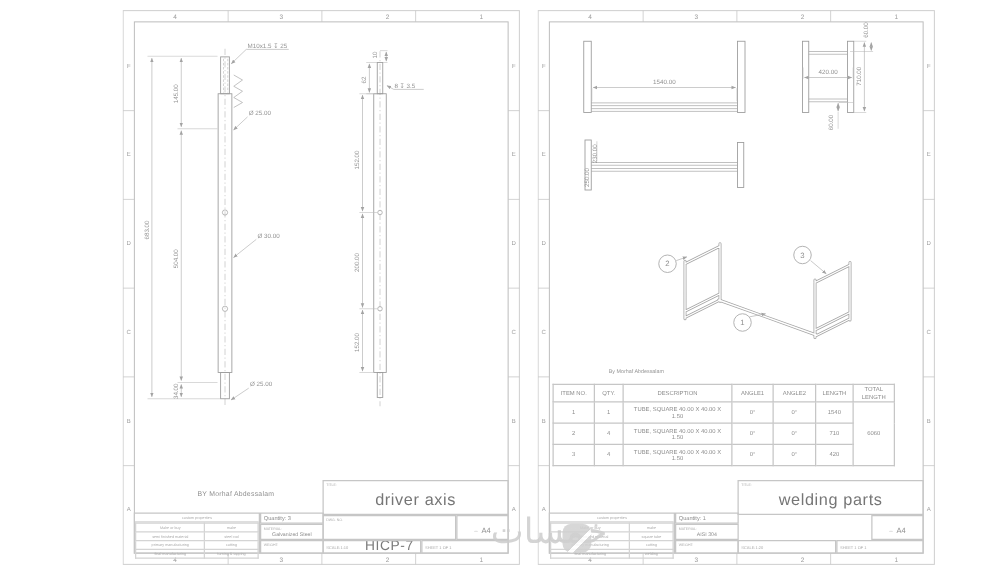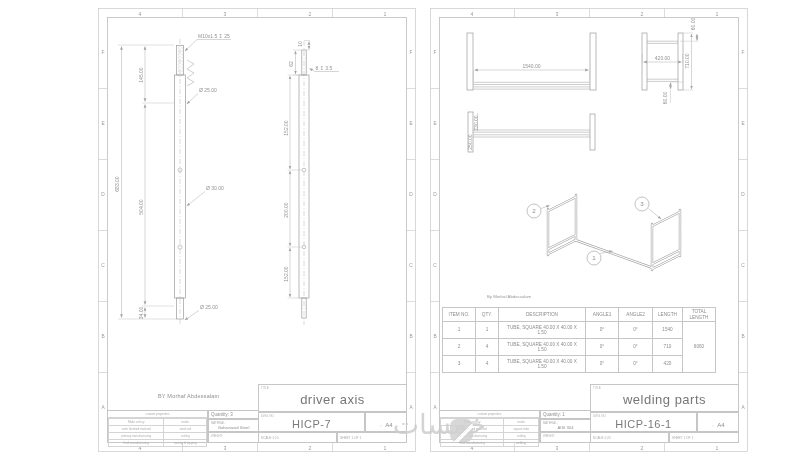--- a/index.html
+++ b/index.html
@@ -32,21 +32,21 @@
   .ph{font-size:3px;color:#ababab;text-align:center;height:6px;line-height:6px;border-bottom:1px solid #d4d4d4;}
   .pt{width:100%;border-collapse:collapse;}
   .pt td{border:1px solid #d4d4d4;font-size:3px;color:#ababab;text-align:center;height:6px;line-height:1;padding:0;}
   .c-qty{left:101px;top:26px;width:51px;height:9px;font-size:4.5px;line-height:8px;padding-left:2px;color:#8f8f8f;}
   .c-mat{left:101px;top:35px;width:51px;height:13px;}
   .c-mat .val{display:block;font-size:4.2px;text-align:center;color:#8f8f8f;}
   .c-wt{left:101px;top:48px;width:51px;height:11px;}
   .c-title{left:151px;top:0;width:149px;height:28px;}
   .c-title .big{font-size:13px;color:#767676;text-align:center;margin-top:2px;letter-spacing:.5px;}
   .c-dwg{left:151px;top:28px;width:107px;height:20px;}
-  .c-dwg .big2{font-size:11px;color:#7a7a7a;text-align:center;margin-top:0px;letter-spacing:.5px;}
+  .c-dwg .big2{font-size:11px;color:#7a7a7a;text-align:center;margin-top:13px;letter-spacing:.5px;}
   .c-size{left:258px;top:28px;width:42px;height:20px;text-align:center;}
   .proj{font-size:4px;color:#b5b5b5;display:inline-block;margin-top:8px;}
   .a4{font-size:6px;color:#8f8f8f;display:inline-block;margin-left:3px;margin-top:8px;}
   .c-scale{left:151px;top:48px;width:79px;height:11px;font-size:3.2px;color:#a9a9a9;line-height:10px;padding-left:2px;}
   .c-sheetno{left:230px;top:48px;width:70px;height:11px;font-size:3.2px;color:#a9a9a9;line-height:10px;padding-left:2px;}
   
   .wm{position:absolute;left:326px;top:408px;width:160px;font-family:"DejaVu Sans",sans-serif;
       font-size:28px;color:#cdcdcd;opacity:.85;z-index:6;direction:rtl;}
   .wm-logo{position:absolute;left:450px;top:419px;width:23px;height:23px;border-radius:7px;z-index:6;opacity:.85;
       background:linear-gradient(135deg,#d0d0d0 58%,#ffffff 58%,#ffffff 68%,#d0d0d0 68%);}
@@ -408,24 +408,20 @@
         <span class="lbl">MATERIAL:</span>
         <span class="val">AISI 304</span>
       </div>
       <div class="cell c-wt">
         <span class="lbl">WEIGHT:</span>
       </div>
       <div class="cell c-title">
         <span class="lbl">TITLE:</span>
         <div class="big">welding parts</div>
       </div>
-      <div class="cell c-dwg">
-        <span class="lbl">DWG. NO.</span>
-        <div class="big2">HICP-16-1</div>
-      </div>
       <div class="cell c-size">
         <span class="proj">◦◦</span><span class="a4">A4</span>
       </div>
       <div class="cell c-scale">SCALE:1:20</div>
       <div class="cell c-sheetno">SHEET 1 OF 1</div>
     </div>
   </div>
 
   <div class="wm">خمسات</div>
   <div class="wm-logo"></div>

